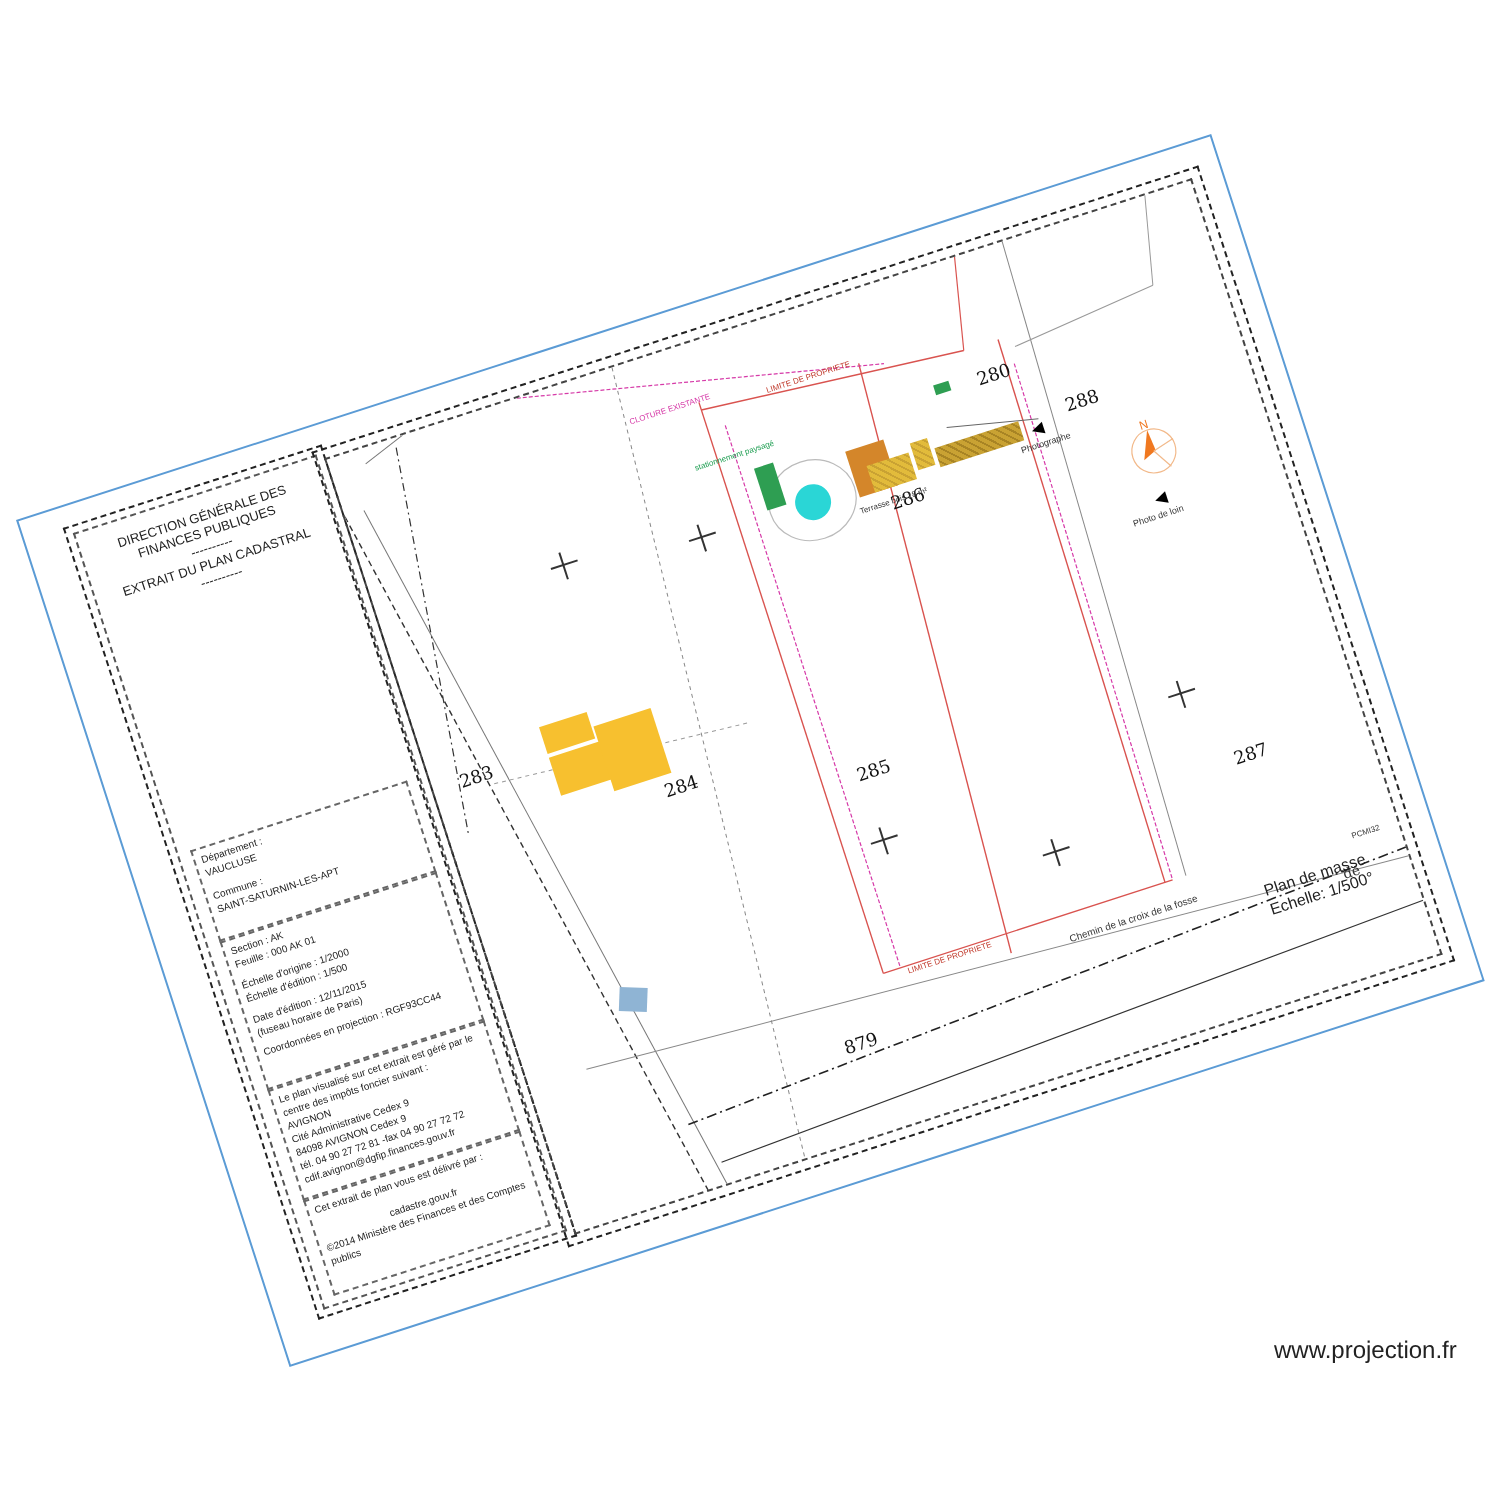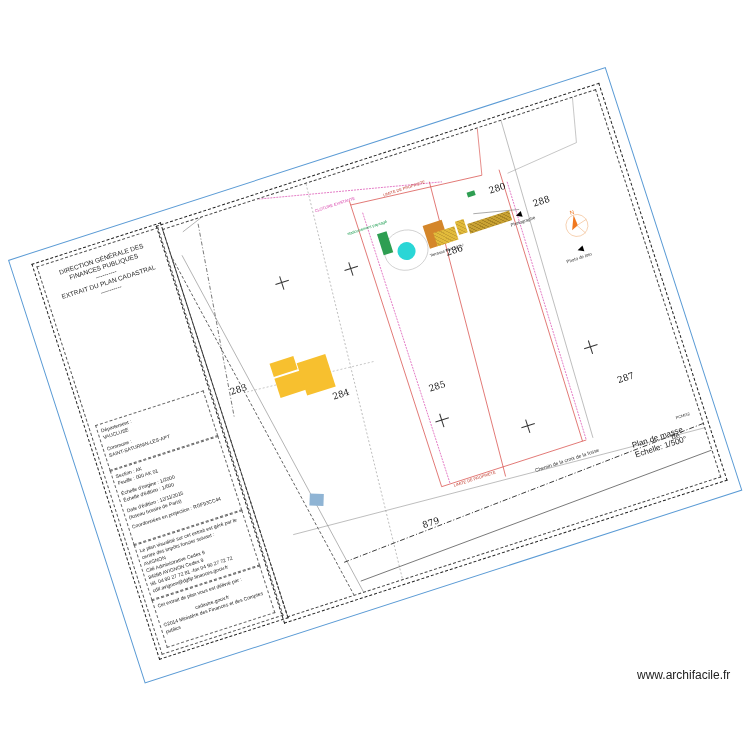--- a/index.html
+++ b/index.html
@@ -172,13 +172,13 @@
       </div>
 
       <div class="abs" style="left:380px;top:345px;font-size:8px;color:#222;line-height:10px;">
         <div>Plan de masse</div>
         <div>Echelle: 1/500°</div>
       </div>
     </div>
   </div>
 </div>
 
-<div class="watermark">www.archifacile.fr</div>
+<div class="watermark">www.projection.fr</div>
 
 </body></html>

